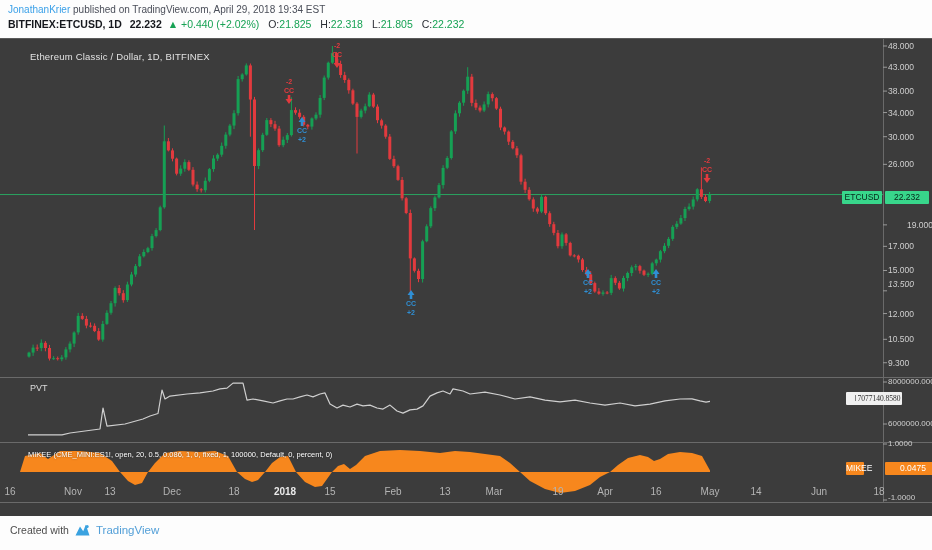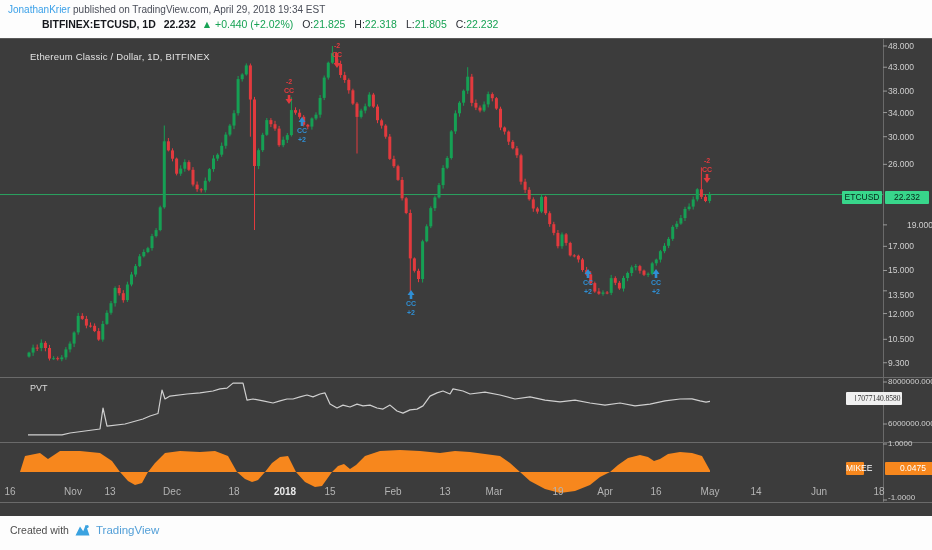--- a/index.html
+++ b/index.html
@@ -3,21 +3,21 @@
 <meta charset="utf-8">
 <style>
   html,body{margin:0;padding:0;background:#ffffff;}
   *{box-sizing:border-box;}
   .stage{position:relative;width:932px;height:550px;background:#ffffff;overflow:hidden;
          font-family:"Liberation Sans",sans-serif;}
   
   .header{position:absolute;left:0;top:0;width:932px;height:38px;background:#fdfdfd;padding:3px 0 0 8px;}
   .h-line1{font-size:10px;color:#4a4e59;line-height:14px;}
   .author{color:#3aa0e8;cursor:pointer;}
-  .h-line2{font-size:10.5px;color:#16181d;line-height:15px;margin-left:34px;}
+  .h-line2{font-size:10.5px;color:#16181d;line-height:15px;}
   .h-sym{font-weight:bold;color:#16181d;}
   .h-px{font-weight:bold;margin-left:5px;}
   .grn{color:#17a254;}
   .h-chg{margin-left:3px;}
   .ohlc-lbl{color:#2b2e35;margin-left:6px;}
   .ohlc-val{color:#17a254;}
   
   .chart{position:absolute;left:0;top:38px;width:932px;height:478px;background:#3c3c3c;border-top:1px solid #5a5a5a;}
   .chart svg{position:absolute;left:0;top:0;}
   .chart-title{position:absolute;left:30px;top:12px;font-size:9.5px;color:#e2e2e2;letter-spacing:.2px;}
@@ -438,20 +438,21 @@
         <line x1="883" y1="323.7488207692724" x2="887" y2="323.7488207692724" stroke="#9a9a9a"></line>
         <line x1="883" y1="343" x2="887" y2="343" stroke="#9a9a9a"></line>
         <line x1="883" y1="385" x2="887" y2="385" stroke="#9a9a9a"></line>
         <line x1="883" y1="405" x2="887" y2="405" stroke="#9a9a9a"></line>
         <line x1="883" y1="461" x2="887" y2="461" stroke="#9a9a9a"></line>
       </svg>
 
     <div class="chart-title">Ethereum Classic / Dollar, 1D, BITFINEX</div>
 
     <div class="pvt-label">PVT</div>
+    <div class="mikee-label">MIKEE (CME_MINI:ES1!, open, 20, 0.5, 0.086, 1, 0, fixed, 1, 100000, Default, 0, percent, 0)</div>
 
     <div class="tag tag-green" style="left:842px;top:152px;width:40px;">ETCUSD</div>
     <div class="tag tag-green" style="left:885px;top:152px;width:44px;">22.232</div>
 
     <div class="axis-label small" style="top:338px;">8000000.0000</div>
     <div class="axis-label small" style="top:380px;">6000000.0000</div>
     <div class="tag tag-white" style="left:846px;top:353px;width:34px;">PVT</div>
     <div class="tag tag-white tag-val-sm" style="left:856px;top:353px;width:46px;font-family:Liberation Serif, serif;">7077140.8580</div>
 
     <div class="axis-label small" style="top:400px;">1.0000</div>
@@ -462,21 +463,21 @@
     <div id="price-ticks">
         <div class="axis-label" style="top: 1.9998px;">48.000</div>
         <div class="axis-label" style="top: 23.23px;">43.000</div>
         <div class="axis-label" style="top: 47.0875px;">38.000</div>
         <div class="axis-label" style="top: 68.554px;">34.000</div>
         <div class="axis-label" style="top: 92.7105px;">30.000</div>
         <div class="axis-label" style="top: 120.329px;">26.000</div>
         <div class="axis-label" style="top: 180.865px; margin-left: 19px;">19.000</div>
         <div class="axis-label" style="top: 202.331px;">17.000</div>
         <div class="axis-label" style="top: 226.488px;">15.000</div>
-        <div class="axis-label" style="top: 251px;">13.500</div>
+        <div class="axis-label" style="top: 240px; font-style: italic;">13.500</div>
         <div class="axis-label" style="top: 269.555px;">12.000</div>
         <div class="axis-label" style="top: 295.326px;">10.500</div>
         <div class="axis-label" style="top: 318.749px;">9.300</div>
       </div>
     <div id="time-axis">
         <div class="time-label" style="left: 10px;">16</div>
         <div class="time-label" style="left: 67px; padding-left: 12px;">Nov</div>
         <div class="time-label" style="left: 110px;">13</div>
         <div class="time-label" style="left: 172px;">Dec</div>
         <div class="time-label" style="left: 234px;">18</div>

